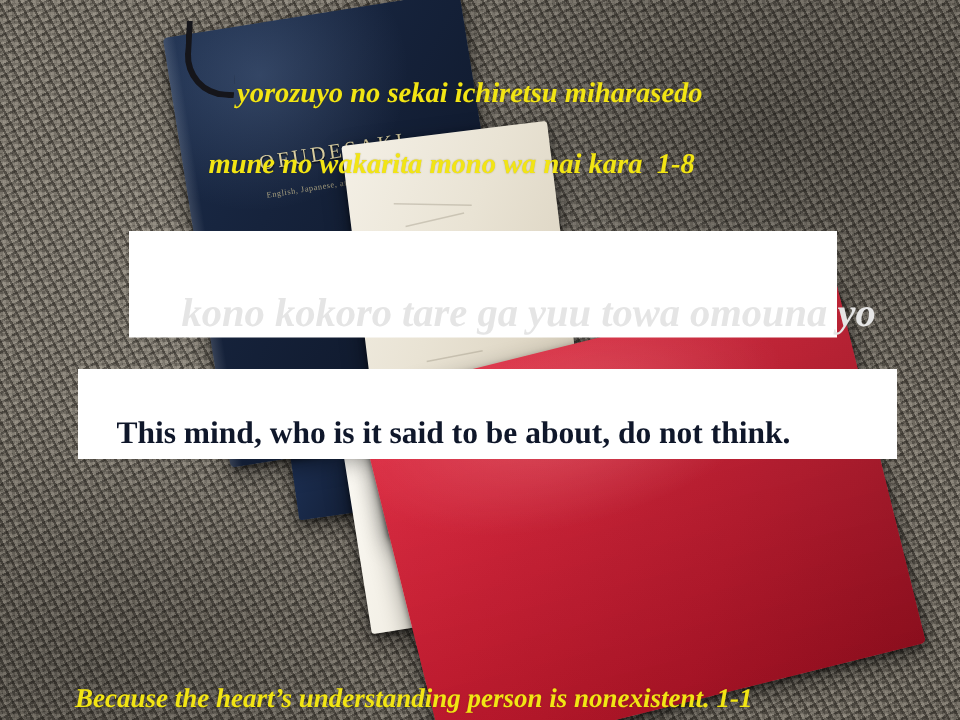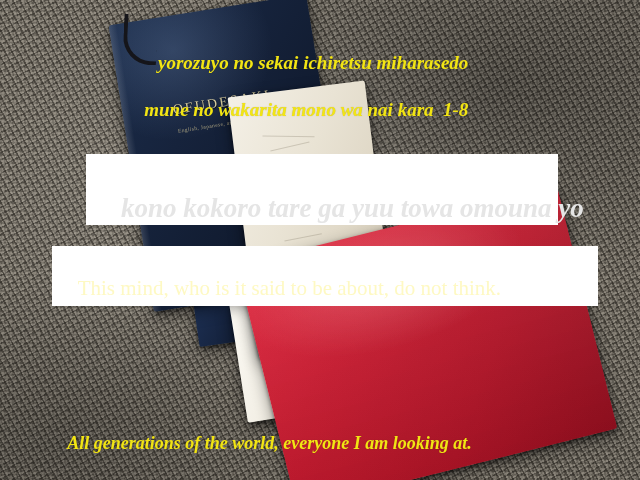--- a/index.html
+++ b/index.html
@@ -192,21 +192,20 @@
 
   #caption-top {
     left: 139px;
     top: 28px;
     color: #f2e514;
     font-size: 19px;
     font-weight: bold;
     font-style: italic;
     font-family: "Liberation Serif", "DejaVu Serif", serif;
     text-shadow: 0 0 1px rgba(60,50,0,0.35);
-    text-align: right;
   }
 
   .white-panel {
     position: absolute;
     background: #ffffff;
   }
 
   #panel-red {
     left: 86px;
     top: 154px;
@@ -225,23 +224,23 @@
 
   #panel-blue {
     left: 52px;
     top: 246px;
     width: 546px;
     height: 60px;
   }
   #caption-blue {
     left: 57px;
     top: 250px;
-    color: #fef9c3;
+    color: #0f172a;
     font-size: 21px;
-    font-weight: normal;
+    font-weight: bold;
     font-style: normal;
     font-family: "Liberation Serif", "DejaVu Serif", serif;
   }
 
   #caption-bottom {
     left: 50px;
     top: 411px;
     color: #f2e514;
     font-size: 18px;
     font-weight: bold;
@@ -299,17 +298,16 @@
     <span>kono kokoro tare ga yuu towa omouna yo</span>
     <span class="line2">Tsukihi no kokoro bakari naru zo ya  13-52</span>
   </div>
 
   <div class="white-panel" id="panel-blue"></div>
   <div class="txt-block" id="caption-blue">
     <span>This mind, who is it said to be about, do not think.</span>
   </div>
 
   <div class="txt-block" id="caption-bottom">
-    <span>All generations of the world, everyone I am looking at.</span>
     <span class="line2">Because the heart’s understanding person is nonexistent. 1-1</span>
   </div>
 
 </div>
 
 </body></html>

